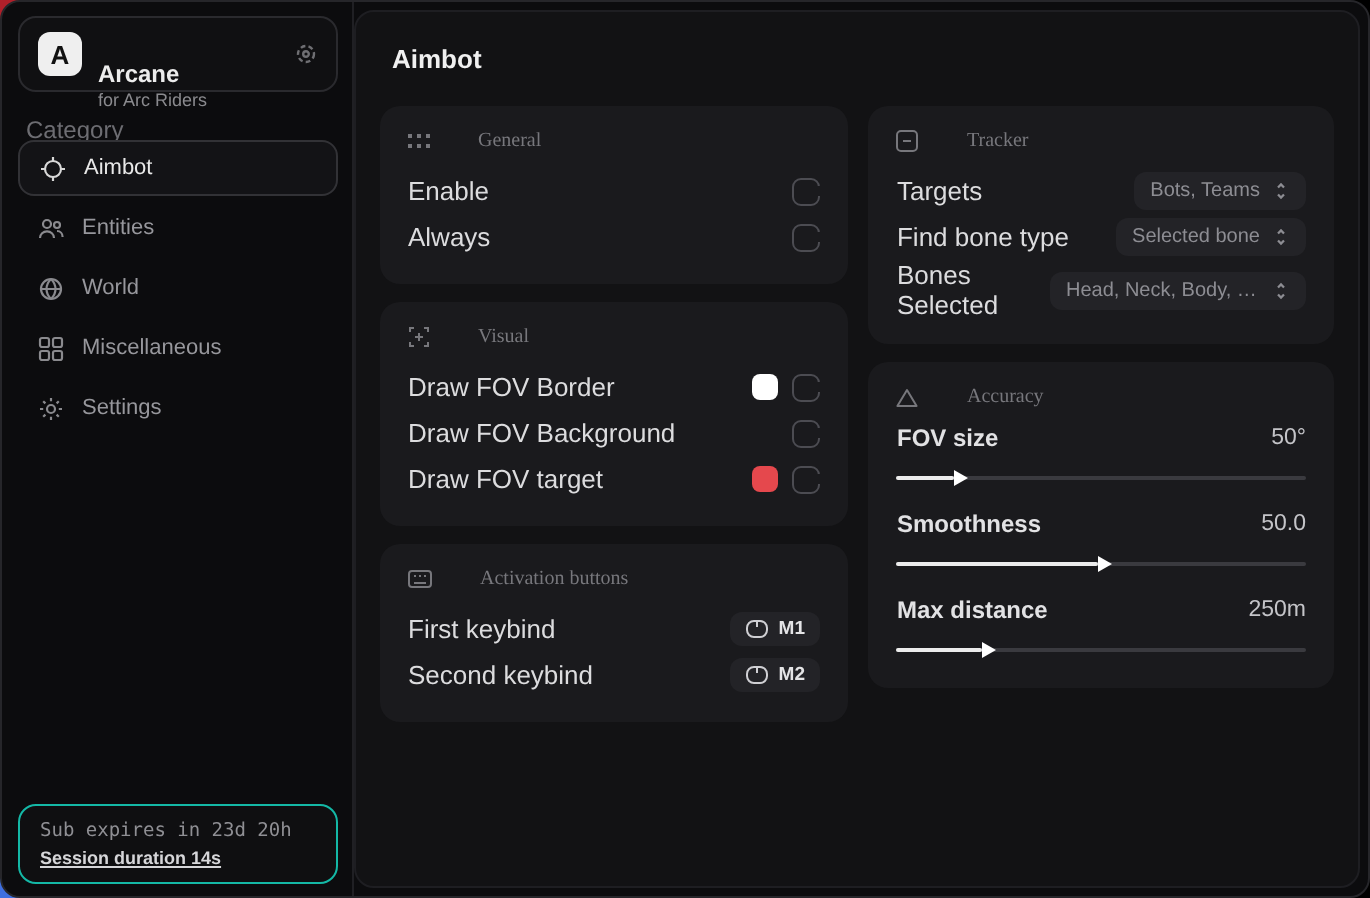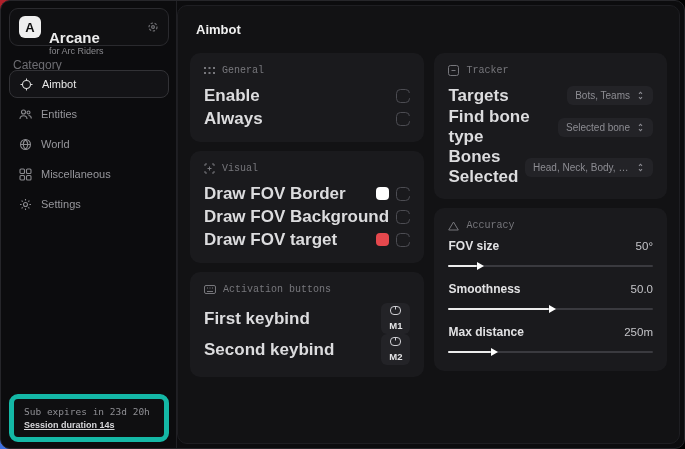--- a/index.html
+++ b/index.html
@@ -10,59 +10,59 @@
   .window { position:absolute; inset:0; background:#0c0c0e; border:1px solid #26262a;
     border-radius:10px; overflow:hidden; }
 
   
   .sidebar { position:absolute; left:0; top:0; bottom:0; width:176px; border-right:1px solid #202024; }
   .brand { position:absolute; left:8px; top:7px; width:160px; height:38px; border:1px solid #2a2a2e;
     border-radius:9px; display:flex; align-items:center; padding:0 9px; gap:8px; background:#101012; }
   .brand-logo { width:22px; height:22px; border-radius:6px; background:#efefef; color:#111;
     font-weight:bold; font-size:13px; display:flex; align-items:center; justify-content:center; }
   .brand-text { flex:1; line-height:1.15; }
-  .brand-title { color:#ececec; font-size:15px; font-weight:bold;margin-top:32px; }
+  .brand-title { color:#ececec; font-size:12px; font-weight:bold;margin-top:32px; }
   .brand-sub { color:#8a8a8e; font-size:9px; }
   .brand-action { color:#6f6f73; font-size:12px; cursor:pointer; }
   .category { position:absolute; left:12px; top:57px; color:#6d6d72; font-size:12px; }
   .nav { position:absolute; left:8px; top:69px; width:160px; display:flex; flex-direction:column; }
   .nav-item { display:flex; align-items:center; gap:9px; height:28px; padding:0 10px;
     border-radius:8px; color:#97979c; font-size:11px; cursor:pointer; margin-bottom:2px; }
   .nav-item.selected { border:1px solid #323236; color:#e8e8e8; background:#131316; }
   .nav-item svg { flex:0 0 auto; }
-  .sb-footer { position:absolute; left:8px; bottom:6px; width:160px; border:5px solid #14b8a6;
+  .sb-footer { position:absolute; left:8px; bottom:6px; width:160px; border:1px solid #14b8a6;
     border-radius:9px; padding:7px 10px; background:#0f0f11; }
   .sb-footer-l1 { color:#8f8f94; font-size:9.5px; font-family:"DejaVu Sans Mono", monospace; }
   .sb-footer-l2 { color:#d6d6d9; font-size:9px; font-weight:bold; margin-top:3px;text-decoration:underline; }
 
   
   .main { position:absolute; left:176px; top:4px; right:4px; bottom:4px; background:#121214;
     border:1px solid #1e1e22; border-radius:10px; padding:12px 12px; }
   .page-title { color:#f0f0f0; font-size:13px; font-weight:bold; margin:4px 0 16px 6px; }
   .columns { display:flex; gap:10px; align-items:flex-start; }
   .col { display:flex; flex-direction:column; gap:9px; }
   .col-left { width:240px; }
   .col-right { width:238px; }
   .card { background:#1a1a1d; border-radius:10px; padding:10px 14px 12px 14px; width:100%; }
-  .card-head { display:flex; align-items:center; gap:7px; color:#77777c;
-    font-family:Liberation Mono, monospace; font-size:10px; margin:2px 0 8px 0; }
+  .card-head { display:flex; align-items:center; gap:24px; color:#77777c;
+    font-family:Liberation Serif, serif; font-size:10px; margin:2px 0 8px 0; }
   .row { display:flex; align-items:center; justify-content:space-between; min-height:23px; }
-  .row-label { color:#dcdcde; font-size:17px; font-weight:700; }
+  .row-label { color:#dcdcde; font-size:13px; font-weight:400; }
   .row-right { display:flex; align-items:center; gap:7px; }
 
   
   .checkbox { width:14px; height:14px; border:1.6px solid #4c4c52; border-radius:4.5px;
     position:relative; cursor:pointer; }
   .checkbox::after { content:""; position:absolute; right:-3px; top:3px; width:4px; height:5px;
     background:#1a1a1d; }
   .swatch { width:13px; height:13px; border-radius:4px; cursor:pointer; }
 
   
   .keybind { display:flex; align-items:center; gap:5px; background:#232327; border-radius:6px;
-    padding:3px 8px; color:#e4e4e6; font-size:9.5px; font-weight:bold; cursor:pointer;flex-direction:column; }
+    padding:3px 8px; color:#e4e4e6; font-size:9.5px; font-weight:bold; cursor:pointer; }
 
   
   .dropdown { display:flex; align-items:center; gap:6px; background:#232327; border-radius:6px;
     padding:4px 8px; color:#8d8d93; font-size:10px; cursor:pointer; max-width:150px; }
   .dropdown .dd-text { white-space:nowrap; overflow:hidden; text-overflow:ellipsis; }
 
   
   .acc-row { margin-bottom:11px; }
   .acc-top { display:flex; justify-content:space-between; align-items:center; margin-bottom:8px; }
   .acc-label { color:#e2e2e4; font-size:12px; font-weight:bold; }

